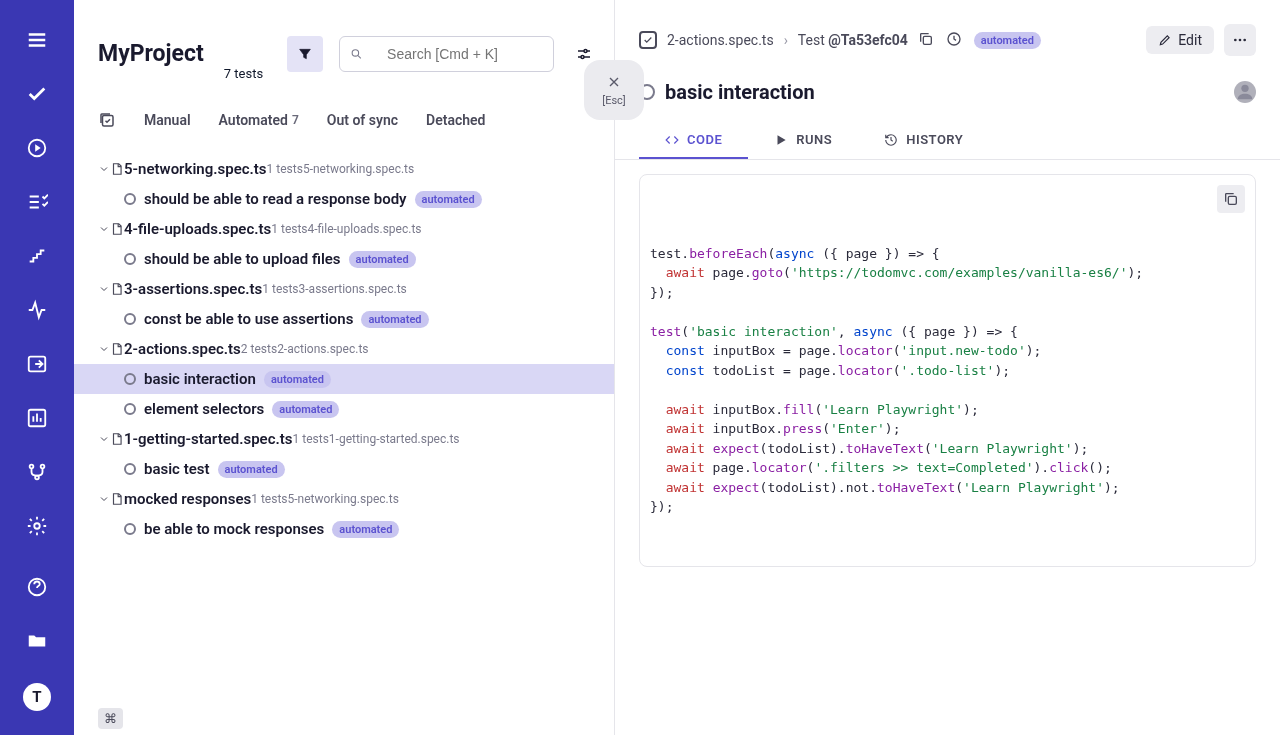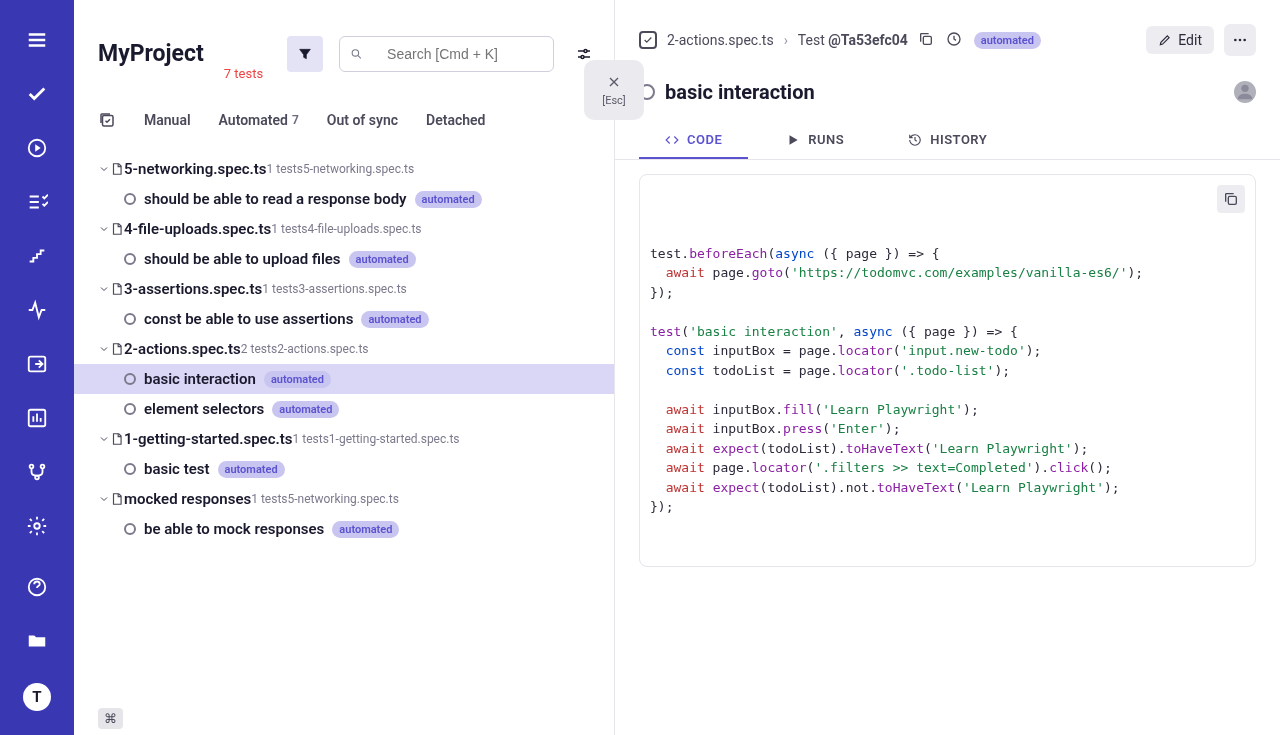--- a/index.html
+++ b/index.html
@@ -13,28 +13,28 @@
 .nav-rail .logo-circle { width: 28px; height: 28px; border-radius: 50%; background: #fff; display: flex; align-items: center; justify-content: center; font-weight: 700; font-size: 15px; color: #1a1a2e; }
 
 
 .main { flex: 1; display: flex; }
 .left-pane { width: 541px; display: flex; flex-direction: column; border-right: 1px solid #e5e5ea; position: relative; }
 .right-pane { flex: 1; display: flex; flex-direction: column; }
 
 
 .left-header { display: flex; align-items: center; padding: 26px 16px 16px 24px; gap: 16px; }
 .left-header .title { font-size: 23px; font-weight: 700; color: #1a1a2e; margin-right: 4px; }
-.left-header .count { font-size: 13px; color: #ef4444; margin-top: 40px; }
+.left-header .count { font-size: 13px; color: #0f172a; margin-top: 40px; }
 .left-header .filter-btn { width: 36px; height: 36px; border-radius: 4px; background: #e4e3f6; display: flex; align-items: center; justify-content: center; cursor: pointer; margin-left: 8px; }
 .left-header .search { flex: 1; display: flex; align-items: center; border: 1px solid #d0d0dc; border-radius: 6px; height: 36px; padding: 0 10px; gap: 24px; }
 .left-header .search input { border: none; outline: none; font-size: 14px; width: 100%; background: transparent; color: #4a4a5a; }
 .left-header .settings-btn { width: 28px; height: 36px; display: flex; align-items: center; justify-content: center; cursor: pointer; }
 
 
-.close-panel { position: absolute; right: -30px; top: 60px; width: 60px; height: 60px; background: #ebebef; border-radius: 10px; display: flex; flex-direction: column; align-items: center; justify-content: center; gap: 4px; cursor: pointer; z-index: 5; }
+.close-panel { position: absolute; right: -30px; top: 60px; width: 60px; height: 60px; background: #ebebef; border-radius: 16px; display: flex; flex-direction: column; align-items: center; justify-content: center; gap: 4px; cursor: pointer; z-index: 5; }
 .close-panel .esc { font-size: 11px; color: #5a5a6a; }
 
 
 .tab-bar { display: flex; align-items: center; gap: 28px; padding: 14px 24px 14px 24px; color: #4a4a5a; font-size: 14px; font-weight: 600; border-bottom: 1px solid transparent; }
 .tab-bar .tab-icon { display: flex; align-items: center; }
 .tab-bar .tab { cursor: pointer; display: flex; align-items: center; gap: 4px; }
 .tab-bar .tab .badge { font-size: 12px; color: #6a6a7a; font-weight: 600; }
 
 
 .tree { flex: 1; overflow-y: auto; padding: 10px 0; }
@@ -62,21 +62,21 @@
 .right-header .spacer { flex: 1; }
 .right-header .edit-btn { background: #ededf1; border-radius: 6px; padding: 6px 12px; display: flex; align-items: center; gap: 6px; cursor: pointer; font-size: 14px; color: #2a2a3a; }
 .right-header .more-btn { background: #ededf1; border-radius: 6px; width: 32px; height: 32px; display: flex; align-items: center; justify-content: center; cursor: pointer; }
 
 .detail-title-row { display: flex; align-items: center; padding: 12px 24px; gap: 10px; }
 .detail-title-row .status-circle { width: 16px; height: 16px; border: 2px solid #7a7a8c; border-radius: 50%; }
 .detail-title-row h2 { font-size: 20px; font-weight: 700; }
 .detail-title-row .spacer { flex: 1; }
 .detail-title-row .avatar { width: 22px; height: 22px; background: #b0b0ba; border-radius: 50%; cursor: pointer; }
 
-.detail-tabs { display: flex; gap: 12px; padding: 0 24px; border-bottom: 1px solid #e5e5ea; margin-top: 6px; }
+.detail-tabs { display: flex; gap: 0; padding: 0 24px; border-bottom: 1px solid #e5e5ea; margin-top: 6px; }
 .detail-tabs .dtab { padding: 10px 26px; display: flex; align-items: center; gap: 8px; font-size: 13px; font-weight: 600; letter-spacing: 0.5px; color: #4a4a5a; cursor: pointer; border-bottom: 2px solid transparent; }
 .detail-tabs .dtab.active { color: #5b52d0; border-bottom-color: #5b52d0; }
 
 .code-wrap { margin: 14px 24px; border: 1px solid #e5e5ea; border-radius: 8px; padding: 10px 10px; position: relative; font-family: "SF Mono", Menlo, Consolas, monospace; font-size: 13px; line-height: 1.5; white-space: pre; overflow: auto; }
 .code-wrap .copy-btn { position: absolute; right: 10px; top: 10px; width: 28px; height: 28px; background: #ededf1; border-radius: 4px; display: flex; align-items: center; justify-content: center; cursor: pointer; }
 .tok-red { color: #c03232; }
 .tok-blue { color: #0044cc; }
 .tok-str { color: #198044; }
 .tok-fn { color: #8a1fa3; }
 .tok-dark { color: #2a2a3a; }

